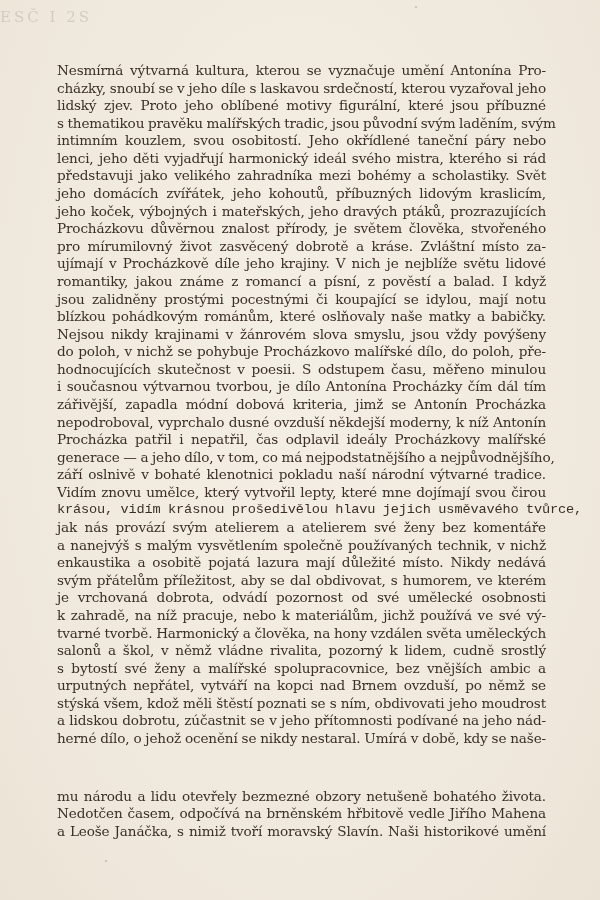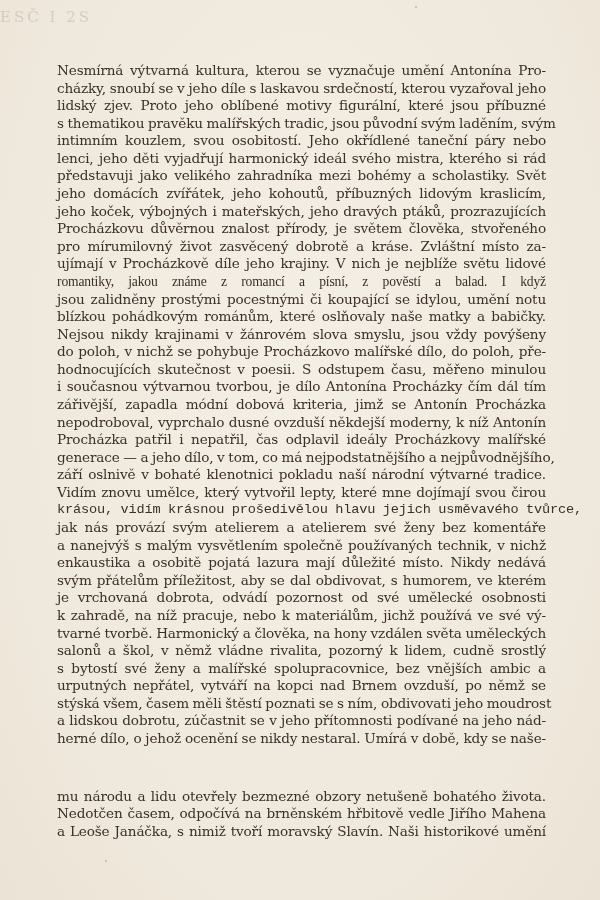--- a/index.html
+++ b/index.html
@@ -49,22 +49,22 @@
     <span class="line" style="height: 17.5814px; line-height: 17.5814px;">lidský zjev. Proto jeho oblíbené motivy figurální, které jsou příbuzné</span>
     <span class="line" style="height: 17.5814px; line-height: 17.5814px;">s thematikou pravěku malířských tradic, jsou původní svým laděním, svým</span>
     <span class="line" style="height: 17.5814px; line-height: 17.5814px;">intimním kouzlem, svou osobitostí. Jeho okřídlené taneční páry nebo</span>
     <span class="line" style="height: 17.5814px; line-height: 17.5814px;">lenci, jeho děti vyjadřují harmonický ideál svého mistra, kterého si rád</span>
     <span class="line" style="height: 17.5814px; line-height: 17.5814px;">představuji jako velikého zahradníka mezi bohémy a scholastiky. Svět</span>
     <span class="line" style="height: 17.5814px; line-height: 17.5814px;">jeho domácích zvířátek, jeho kohoutů, příbuzných lidovým kraslicím,</span>
     <span class="line" style="height: 17.5814px; line-height: 17.5814px;">jeho koček, výbojných i mateřských, jeho dravých ptáků, prozrazujících</span>
     <span class="line" style="height: 17.5814px; line-height: 17.5814px;">Procházkovu důvěrnou znalost přírody, je světem člověka, stvořeného</span>
     <span class="line" style="height: 17.5814px; line-height: 17.5814px;">pro mírumilovný život zasvěcený dobrotě a kráse. Zvláštní místo za-</span>
     <span class="line" style="height: 17.5814px; line-height: 17.5814px;">ujímají v Procházkově díle jeho krajiny. V nich je nejblíže světu lidové</span>
-    <span class="line" style="height: 17.5814px; line-height: 17.5814px; font-family: Liberation Serif, serif;">romantiky, jakou známe z romancí a písní, z pověstí a balad. I když</span>
-    <span class="line" style="height: 17.5814px; line-height: 17.5814px;">jsou zalidněny prostými pocestnými či koupající se idylou, umění notu</span>
+    <span class="line" style="height: 17.5814px; line-height: 17.5814px;">romantiky, jakou známe z romancí a písní, z pověstí a balad. I když</span>
+    <span class="line" style="height: 17.5814px; line-height: 17.5814px;">jsou zalidněny prostými pocestnými či koupající se idylou, mají notu</span>
     <span class="line" style="height: 17.5814px; line-height: 17.5814px;">blízkou pohádkovým románům, které oslňovaly naše matky a babičky.</span>
     <span class="line" style="height: 17.5814px; line-height: 17.5814px;">Nejsou nikdy krajinami v žánrovém slova smyslu, jsou vždy povýšeny</span>
     <span class="line" style="height: 17.5814px; line-height: 17.5814px;">do poloh, v nichž se pohybuje Procházkovo malířské dílo, do poloh, pře-</span>
     <span class="line" style="height: 17.5814px; line-height: 17.5814px;">hodnocujících skutečnost v poesii. S odstupem času, měřeno minulou</span>
     <span class="line" style="height: 17.5814px; line-height: 17.5814px;">i současnou výtvarnou tvorbou, je dílo Antonína Procházky čím dál tím</span>
     <span class="line" style="height: 17.5814px; line-height: 17.5814px;">zářivější, zapadla módní dobová kriteria, jimž se Antonín Procházka</span>
     <span class="line" style="height: 17.5814px; line-height: 17.5814px;">nepodroboval, vyprchalo dusné ovzduší někdejší moderny, k níž Antonín</span>
     <span class="line" style="height: 17.5814px; line-height: 17.5814px;">Procházka patřil i nepatřil, čas odplavil ideály Procházkovy malířské</span>
     <span class="line" style="height: 17.5814px; line-height: 17.5814px;">generace — a jeho dílo, v tom, co má nejpodstatnějšího a nejpůvodnějšího,</span>
     <span class="line" style="height: 17.5814px; line-height: 17.5814px;">září oslnivě v bohaté klenotnici pokladu naší národní výtvarné tradice.</span>
@@ -73,20 +73,20 @@
     <span class="line" style="height: 17.5814px; line-height: 17.5814px;">jak nás provází svým atelierem a atelierem své ženy bez komentáře</span>
     <span class="line" style="height: 17.5814px; line-height: 17.5814px;">a nanejvýš s malým vysvětlením společně používaných technik, v nichž</span>
     <span class="line" style="height: 17.5814px; line-height: 17.5814px;">enkaustika a osobitě pojatá lazura mají důležité místo. Nikdy nedává</span>
     <span class="line" style="height: 17.5814px; line-height: 17.5814px;">svým přátelům příležitost, aby se dal obdivovat, s humorem, ve kterém</span>
     <span class="line" style="height: 17.5814px; line-height: 17.5814px;">je vrchovaná dobrota, odvádí pozornost od své umělecké osobnosti</span>
     <span class="line" style="height: 17.5814px; line-height: 17.5814px;">k zahradě, na níž pracuje, nebo k materiálům, jichž používá ve své vý-</span>
     <span class="line" style="height: 17.5814px; line-height: 17.5814px;">tvarné tvorbě. Harmonický a člověka, na hony vzdálen světa uměleckých</span>
     <span class="line" style="height: 17.5814px; line-height: 17.5814px;">salonů a škol, v němž vládne rivalita, pozorný k lidem, cudně srostlý</span>
     <span class="line" style="height: 17.5814px; line-height: 17.5814px;">s bytostí své ženy a malířské spolupracovnice, bez vnějších ambic a</span>
     <span class="line" style="height: 17.5814px; line-height: 17.5814px;">urputných nepřátel, vytváří na kopci nad Brnem ovzduší, po němž se</span>
-    <span class="line" style="height: 17.5814px; line-height: 17.5814px;">stýská všem, časem měli štěstí poznati se s ním, obdivovati jeho moudrost</span>
+    <span class="line" style="height: 17.5814px; line-height: 17.5814px;">stýská všem, kdož měli štěstí poznati se s ním, obdivovati jeho moudrost</span>
     <span class="line" style="height: 17.5814px; line-height: 17.5814px;">a lidskou dobrotu, zúčastnit se v jeho přítomnosti podívané na jeho nád-</span>
     <span class="line" style="height: 17.5814px; line-height: 17.5814px;">herné dílo, o jehož ocenění se nikdy nestaral. Umírá v době, kdy se naše-</span>
     <span class="line" style="height: 17.5814px; line-height: 17.5814px; margin-top: 40px;">mu národu a lidu otevřely bezmezné obzory netušeně bohatého života.</span>
     <span class="line" style="height: 17.5814px; line-height: 17.5814px;">Nedotčen časem, odpočívá na brněnském hřbitově vedle Jiřího Mahena</span>
     <span class="line" style="height: 17.5814px; line-height: 17.5814px;">a Leoše Janáčka, s nimiž tvoří moravský Slavín. Naši historikové umění</span>
   </div>
 </div>
 
 </body></html>

